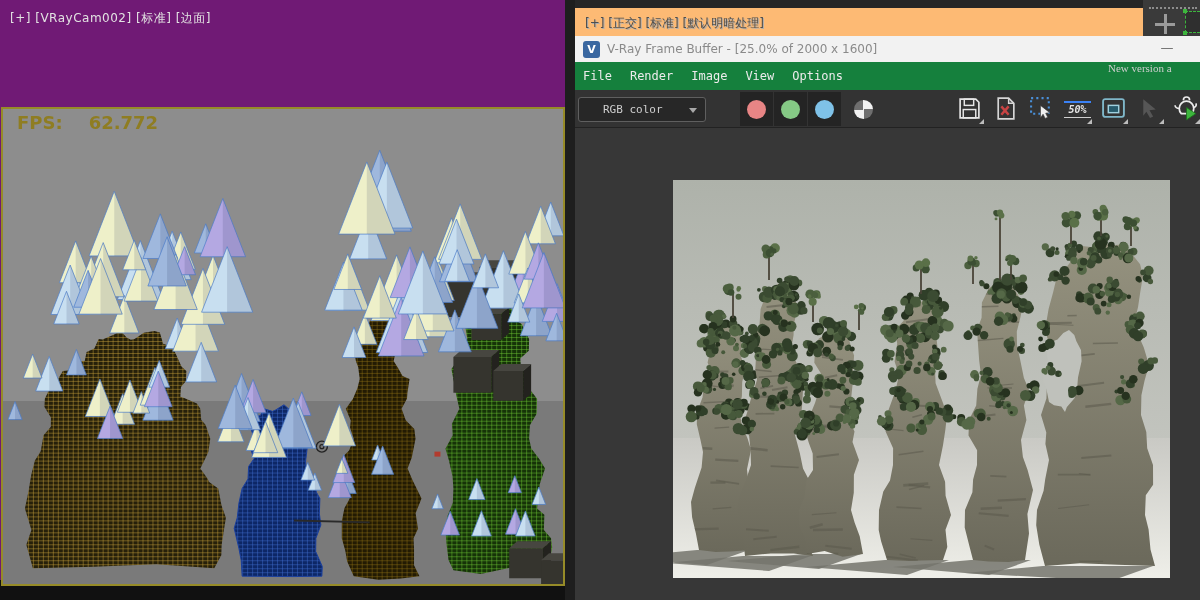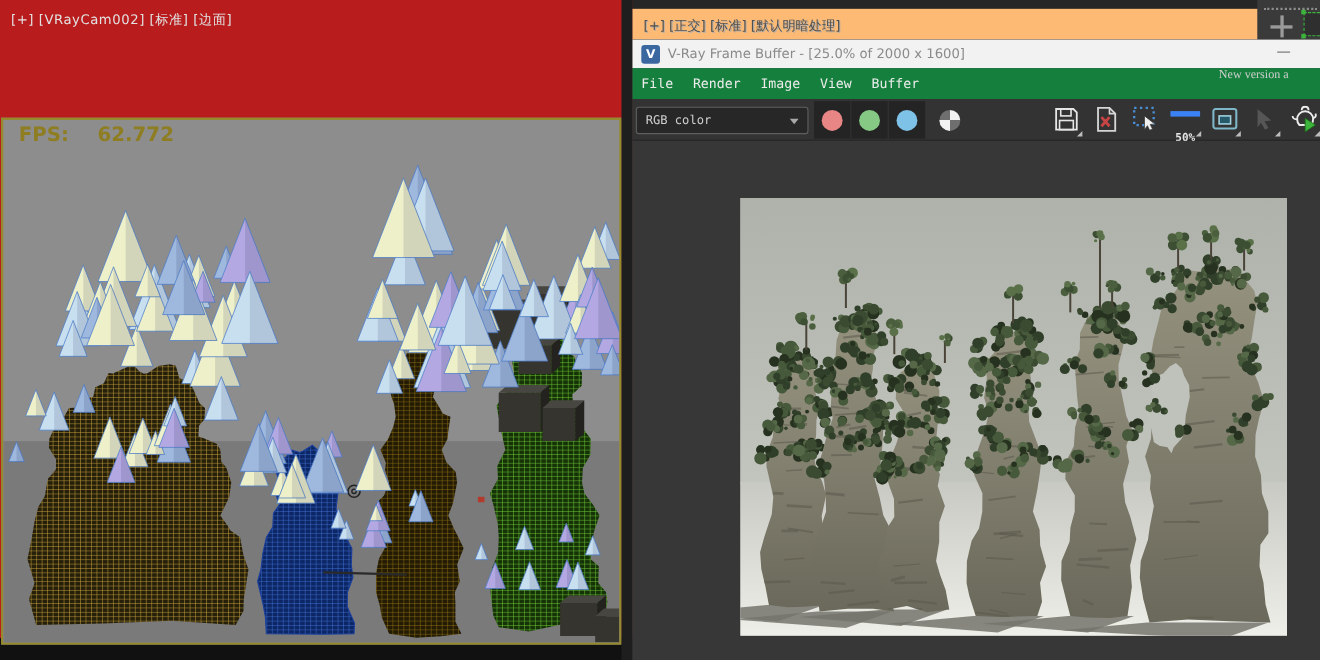--- a/index.html
+++ b/index.html
@@ -1,20 +1,20 @@
 <!DOCTYPE html>
 <html><head>
 <meta charset="utf-8">
 <style>
   * { margin:0; padding:0; box-sizing:border-box; }
   html,body { width:1200px; height:600px; overflow:hidden; background:#111; font-family:"DejaVu Sans",sans-serif; }
   .abs { position:absolute; }
 
   
-  #left-panel { left:0; top:0; width:575px; height:580px; background:#b91c1c; }
+  #left-panel { left:0; top:0; width:575px; height:580px; background:#701a75; }
   #vp-label { left:10px; top:10px; color:#e2e2e2; font-size:12px; letter-spacing:.5px; }
   #stats { left:16px; top:38px; color:#c9b45c; font-size:13px; font-weight:bold; line-height:17px; }
   #stats .lbl { display:inline-block; width:62px; }
   #stats .total-row { padding-left:46px; }
   #vp-frame { left:1px; top:107px; width:564px; height:479px; border:2px solid #968b28; background:#8d8d8d; overflow:hidden; }
   #vp-ground { left:0; top:292px; width:100%; height:200px; background:#7a7a7a; }
   #fps-line { left:14px; top:3px; color:#8f7d22; font-size:18px; font-weight:bold; }
   #fps-line .val { margin-left:26px; }
   #vp-scene { left:0; top:0; width:560px; height:475px; }
 
@@ -39,33 +39,33 @@
   #vfb-titlebar { left:0; top:0; width:625px; height:26px; background:#f2f2f2; }
   #vray-logo { left:8px; top:5px; width:17px; height:17px; background:#3a67a0; border-radius:3px; color:#fff;
                font-size:11px; font-weight:bold; text-align:center; line-height:17px; }
   #vfb-title { left:32px; top:6px; color:#8a8a8a; font-size:12px; }
   #vfb-minimize { left:580px; top:2px; width:24px; height:20px; color:#666; font-size:13px; text-align:center; line-height:20px; }
   #vfb-menubar { left:0; top:26px; width:625px; height:28px; background:#15803d; display:flex; }
   .menu-item { color:#ececec; font-size:12px; font-family:"DejaVu Sans Mono",monospace; padding:0 9px; line-height:28px; }
   .menu-item:first-child { padding-left:8px; }
   #new-version { margin-left:auto; color:#cfcfcf; font-size:11px; font-family:Liberation Serif, serif; white-space:nowrap; overflow:hidden; width:92px; }
   #vfb-toolbar { left:0; top:54px; width:625px; height:38px; background:#333333; border-bottom:1px solid #222; }
-  #channel-dropdown { left:3px; top:7px; width:157px; height:25px; background:#272727; border:1px solid #5f5f5f; border-radius:3px;
-                      color:#cfcfcf; font-size:11px; font-family:"DejaVu Sans Mono",monospace; line-height:23px; padding-left:8px; }
+  #channel-dropdown { left:3px; top:7px; width:128px; height:25px; background:#272727; border:1px solid #5f5f5f; border-radius:3px;
+                      color:#cfcfcf; font-size:11px; font-family:"DejaVu Sans Mono",monospace; line-height:23px; padding-left:24px; }
   #dropdown-caret-icon { position:absolute; right:8px; top:10px; width:0; height:0; border-left:4px solid transparent; border-right:4px solid transparent; border-top:5px solid #a8a8a8; }
   .chan-sq { top:2px; width:33px; height:34px; background:#242424; }
   .chan-dot { position:absolute; left:7px; top:8px; width:19px; height:19px; border-radius:50%; }
   #mono-btn { background:transparent; }
   #mono-dot { background:conic-gradient(#f2f2f2 0 90deg, #6f6f6f 90deg 180deg, #f2f2f2 180deg 270deg, #6f6f6f 270deg 360deg); }
   #right-icons { left:380px; top:4px; display:flex; gap:7px; }
   .tool-btn { position:relative; width:29px; height:30px; flex:0 0 auto; }
   .tool-btn svg { position:absolute; left:2px; top:2px; }
   .corner-tri { position:absolute; right:0; bottom:0; width:0; height:0; border-left:5px solid transparent; border-bottom:5px solid #bdbdbd; }
   #zoom-btn { color:#e4e4e4; font-size:10px; font-weight:bold; font-family:"DejaVu Sans Mono",monospace; text-align:center; }
-  #zoom-btn .zl { display:block; border-top:5px solid #3b82f6; border-bottom:1px solid #cfcfcf; margin:7px 1px; padding:14px 0 2px; }
+  #zoom-btn .zl { display:block; border-top:2px solid #3b82f6; border-bottom:1px solid #cfcfcf; margin:7px 1px; padding:1px 0 2px;font-style:italic; }
   #vfb-image-area { left:0; top:92px; width:625px; height:472px; background:#373737; }
   #render-img { left:98px; top:52px; width:497px; height:398px; background:#b3b6ae; }
   #render-img svg, #vp-scene svg { display:block; width:100%; height:100%; }
 </style>
 </head>
 <body>
 
 <div class="abs" id="left-panel">
   <div class="abs" id="vp-label">[+] [VRayCam002] [标准] [边面]</div>
   <div class="abs" id="vp-frame">
@@ -361,21 +361,21 @@
   <div class="abs" id="vfb-titlebar">
     <div class="abs" id="vray-logo">V</div>
     <div class="abs" id="vfb-title">V-Ray Frame Buffer - [25.0% of 2000 x 1600]</div>
     <div class="abs" id="vfb-minimize">—</div>
   </div>
   <div class="abs" id="vfb-menubar">
     <span class="menu-item">File</span>
     <span class="menu-item">Render</span>
     <span class="menu-item">Image</span>
     <span class="menu-item">View</span>
-    <span class="menu-item">Buffer</span>
+    <span class="menu-item">Options</span>
     <span id="new-version">New version a</span>
   </div>
   <div class="abs" id="vfb-toolbar">
     <div class="abs" id="channel-dropdown">
       <span>RGB color</span>
       <span id="dropdown-caret-icon"></span>
     </div>
     <div class="abs chan-sq" style="left:165px">
         <span class="chan-dot" id="red-dot" style="background: rgb(232, 133, 133);"></span>
       </div>

